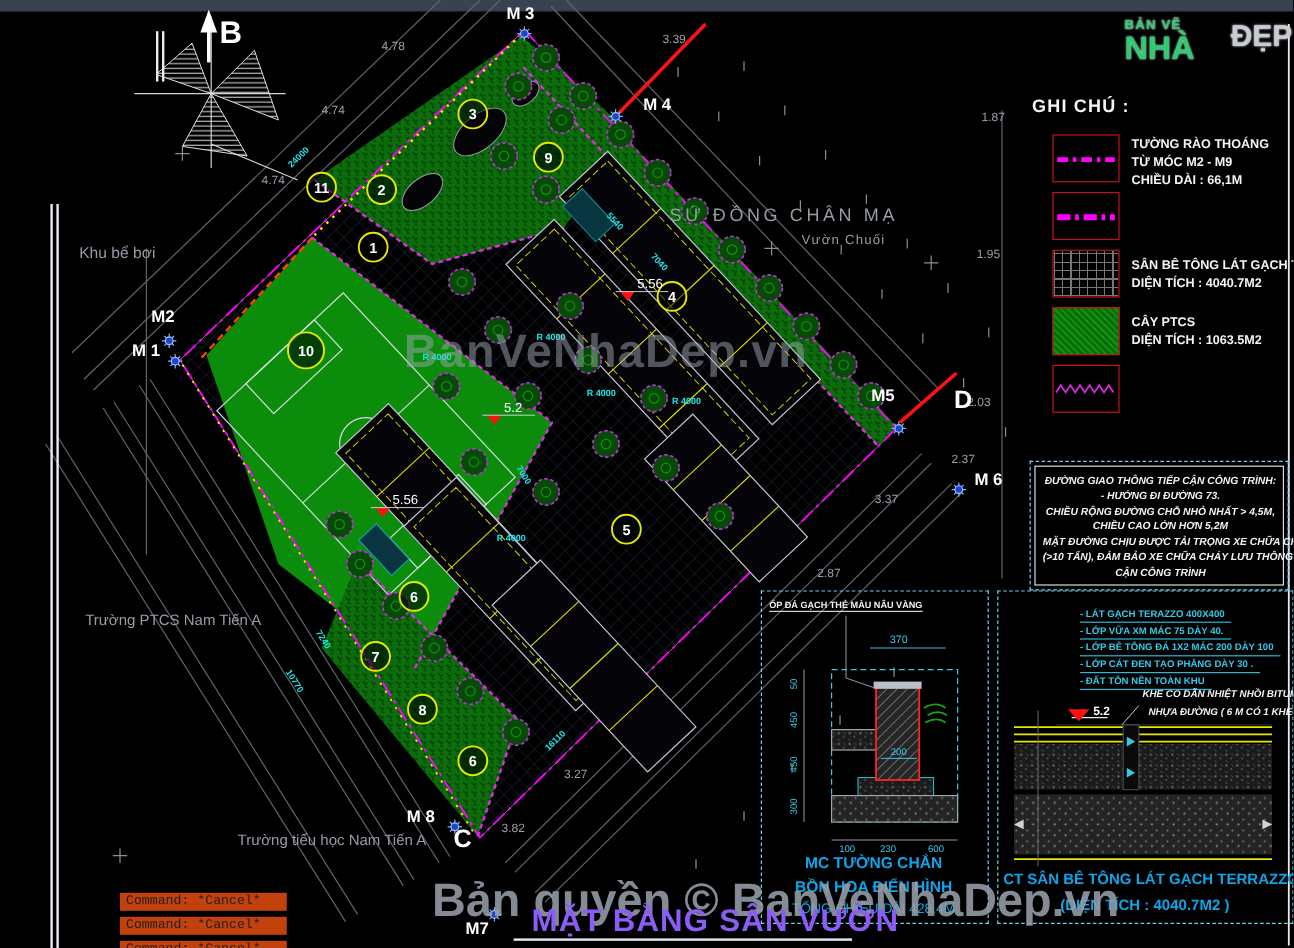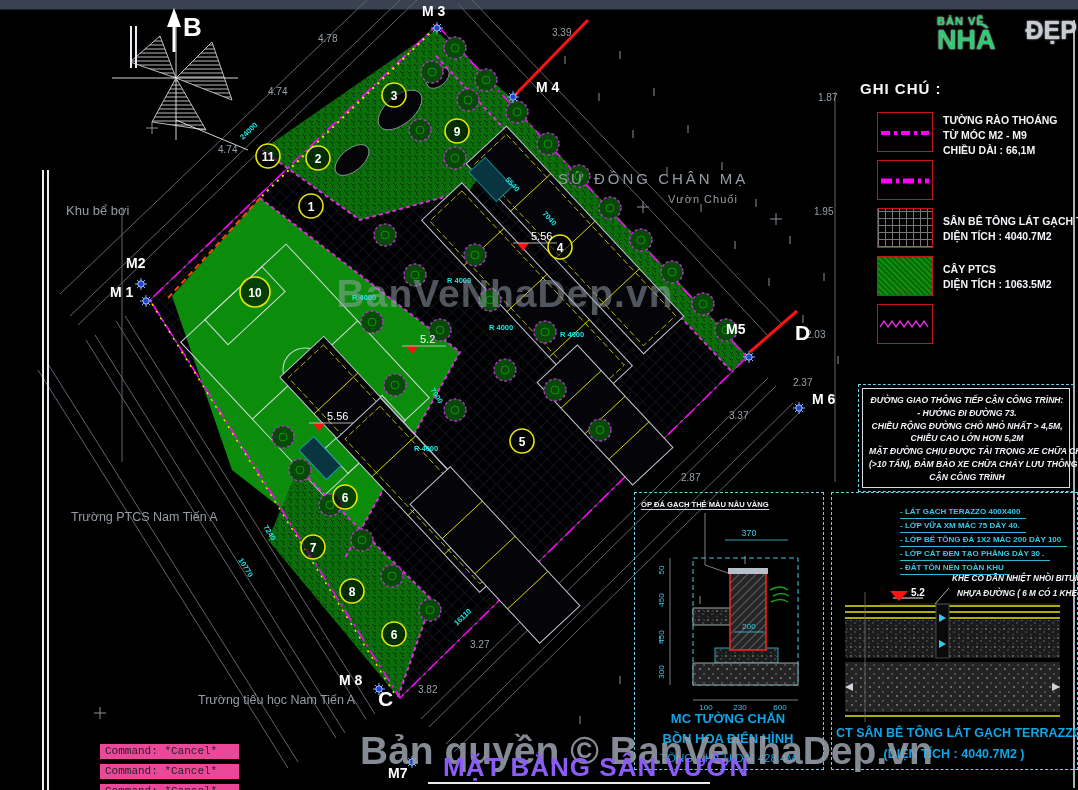--- a/index.html
+++ b/index.html
@@ -40,21 +40,21 @@
            display:table;white-space:nowrap;padding-right:6px;margin-left:48px;}
   .joint-note{position:absolute;color:#eef1f6;font-size:8.2px;font-weight:bold;font-style:italic;white-space:nowrap;}
   #mc-label{position:absolute;left:641px;top:500px;color:#f0f3f7;font-size:7.6px;font-weight:bold;
             border-bottom:1px solid #cfd4dc;white-space:nowrap;}
   
   #wm-center{left:270px;top:272px;width:470px;text-align:center;font-size:39px;font-weight:bold;
              color:rgba(158,168,180,0.5);letter-spacing:1px;}
   #wm-copy{left:360px;top:729px;font-size:39px;font-weight:bold;color:rgba(150,158,168,0.88);white-space:nowrap;}
   #sheet-title{left:427px;top:752px;font-size:26px;font-weight:bold;color:#8b5cf6;letter-spacing:1px;white-space:nowrap;margin-left:16px;}
   #title-underline{left:428px;top:782px;width:282px;height:2px;background:#e9eaec;}
-  .cmd{position:absolute;left:100px;width:134px;height:15px;background:#ec4899;color:#1f1f1f;
+  .cmd{position:absolute;left:100px;width:134px;height:15px;background:#c2410c;color:#1f1f1f;
        font-family:"Liberation Mono",monospace;font-size:11px;line-height:15px;padding-left:5px;}
 </style>
 </head>
 <body>
 
 <div id="stage">
   <div id="topbar"></div>
 
   <svg id="plan-svg" width="1078" height="790">
     <defs>

